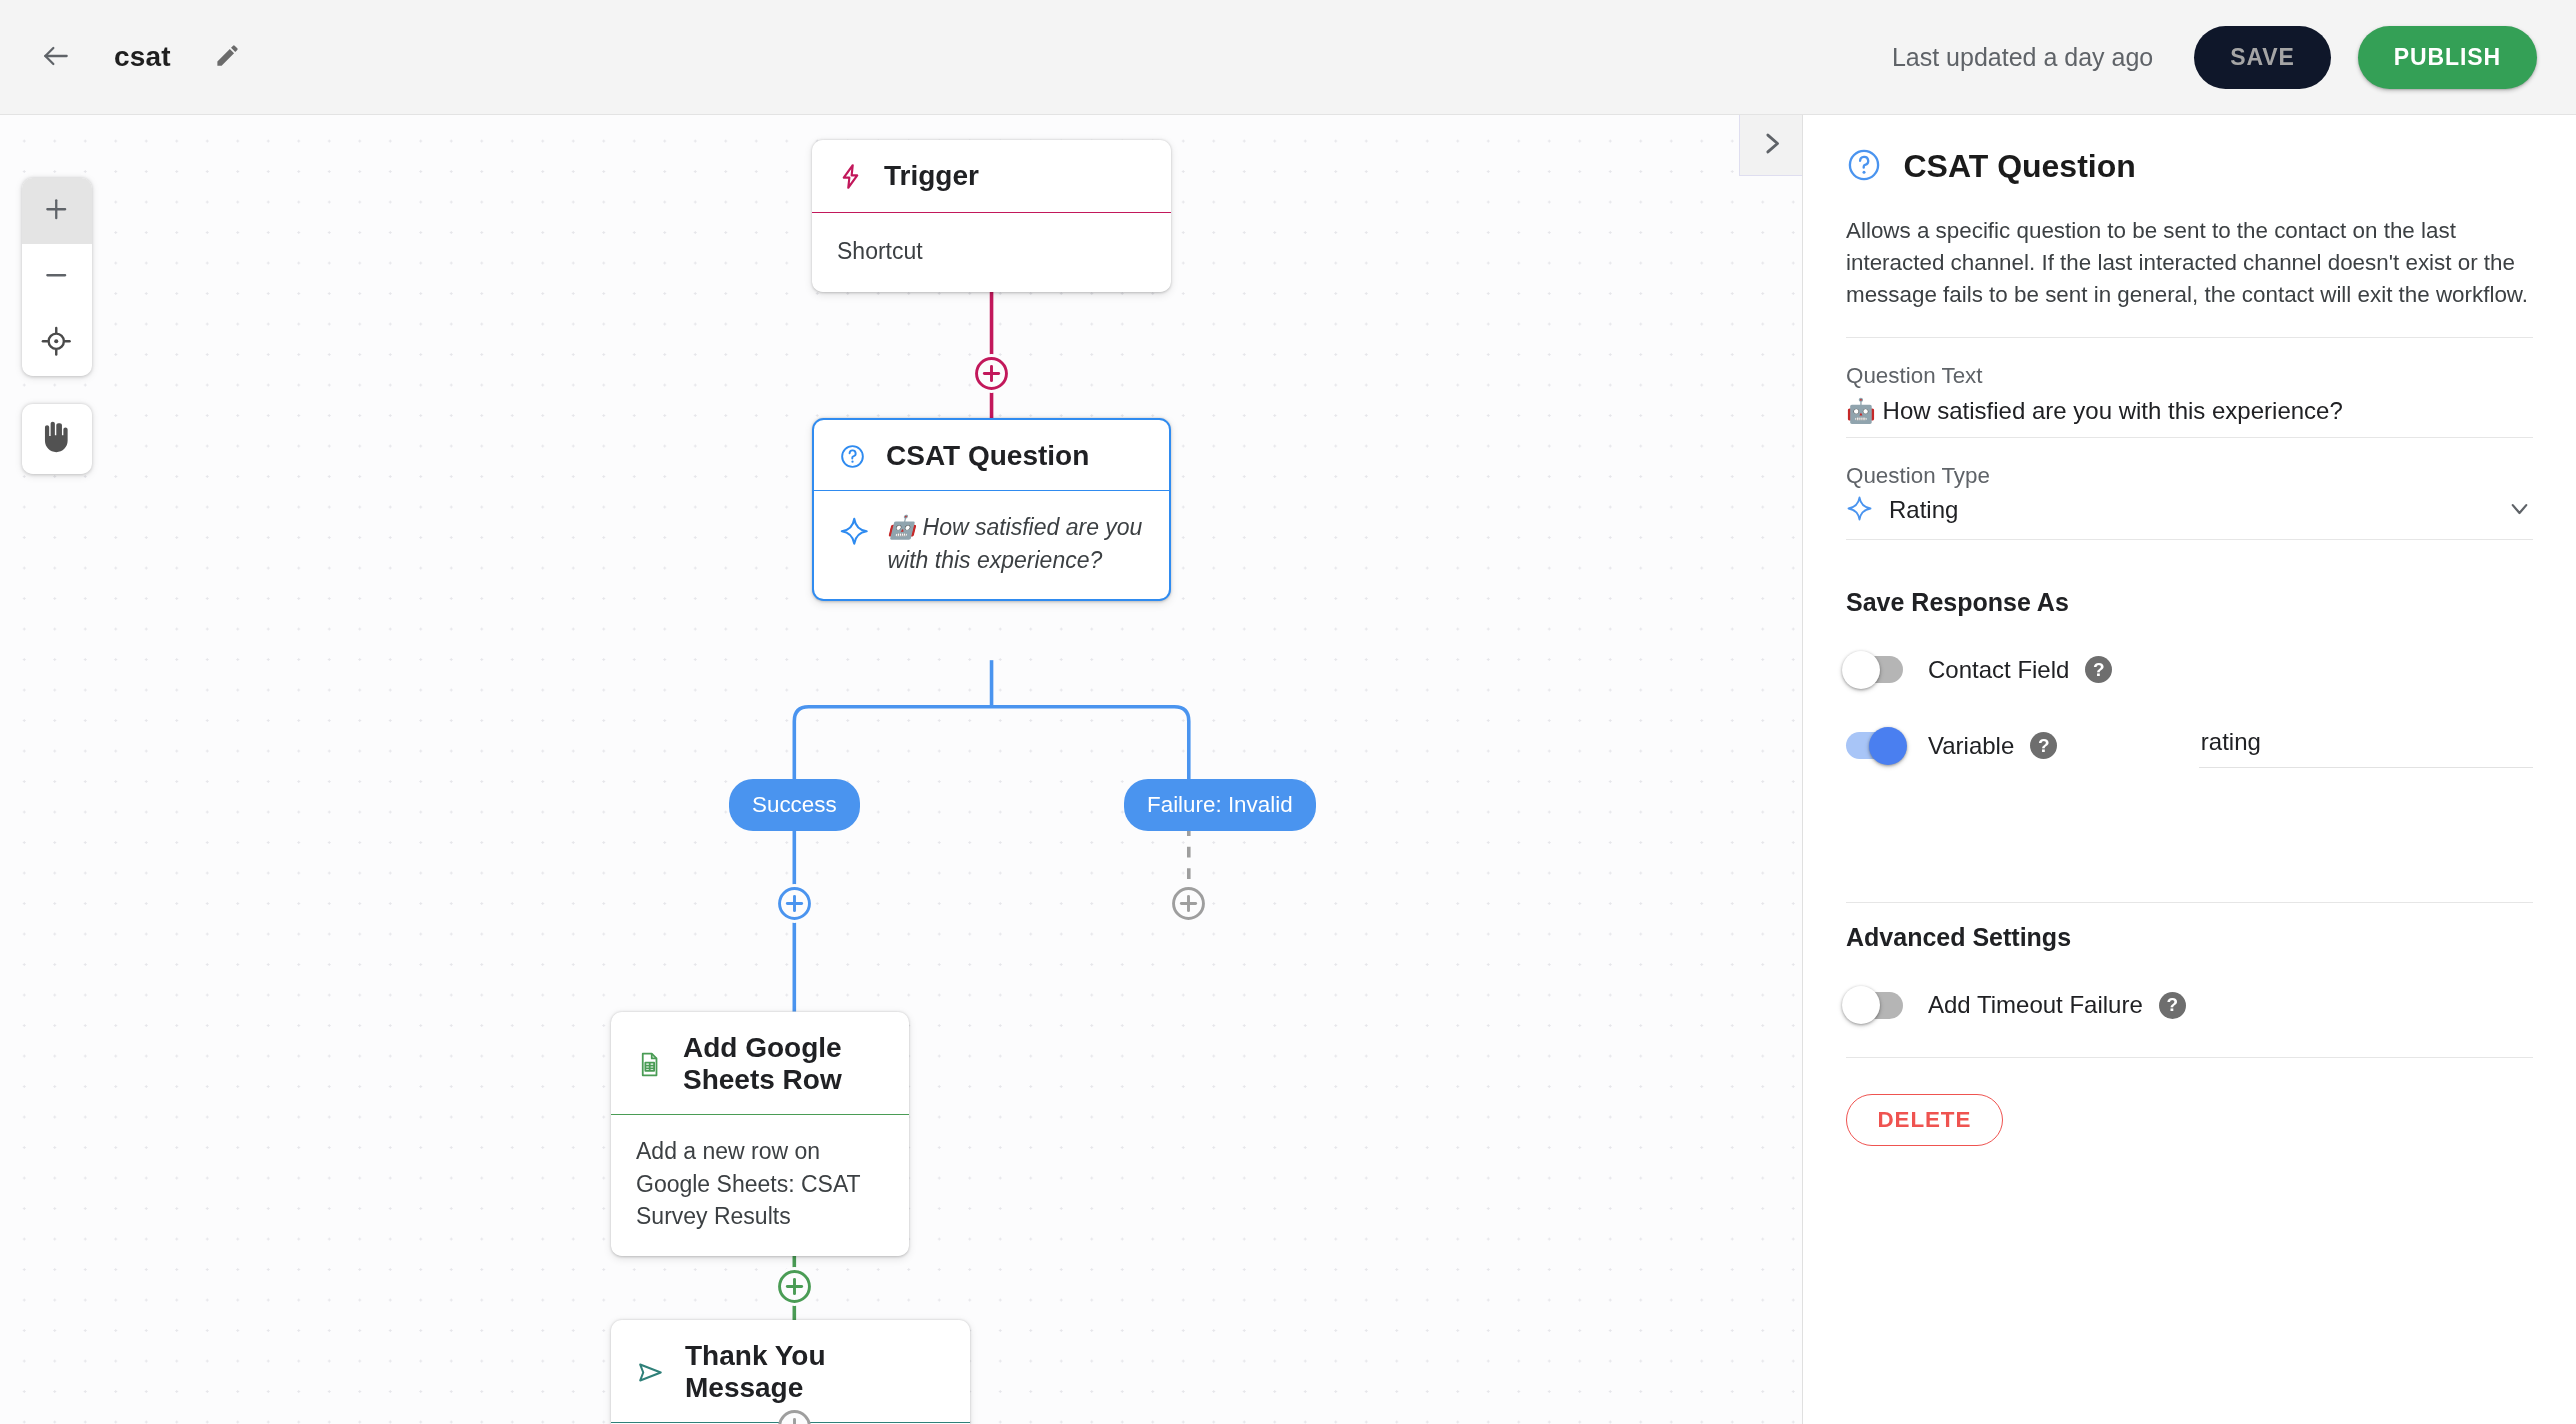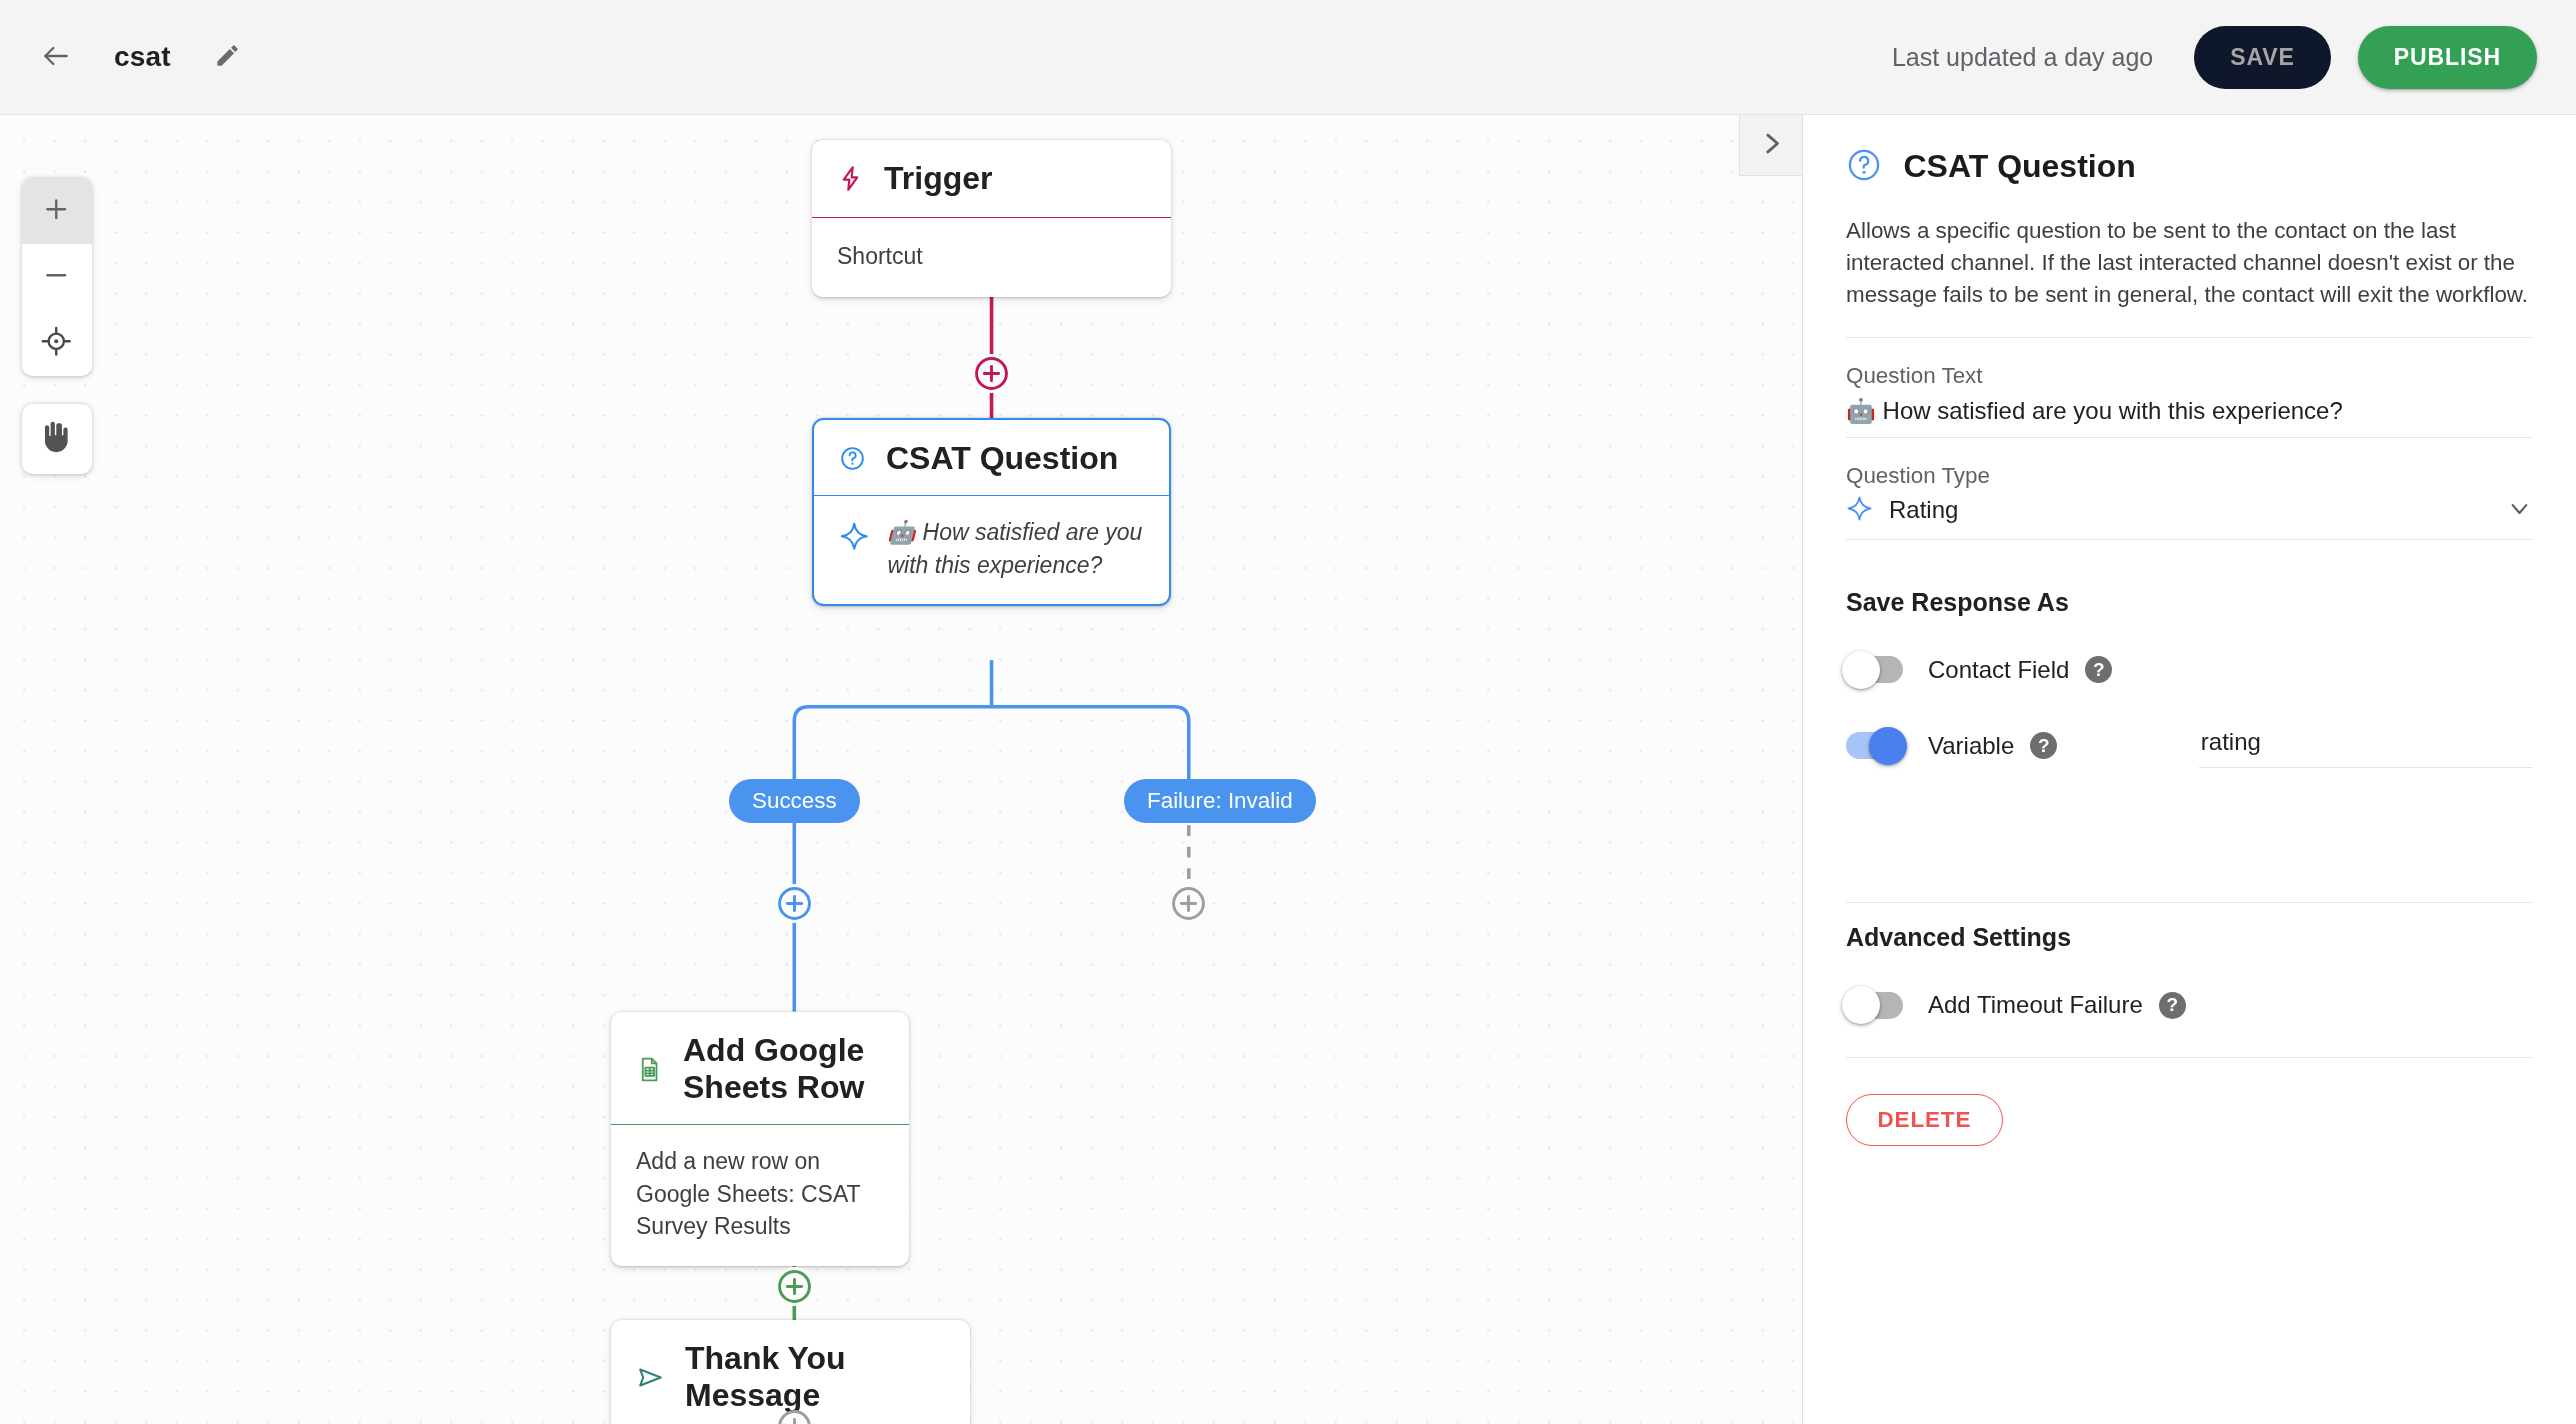--- a/index.html
+++ b/index.html
@@ -96,21 +96,21 @@
 
   
   .node {
     position: absolute; background: #ffffff; border-radius: 10.8px;
     box-shadow: 0 0.9px 2.7px rgba(0,0,0,.20), 0 2.7px 9px rgba(0,0,0,.10);
     overflow: hidden;
   }
   .node-head {
     display: flex; align-items: center; gap: 20px;
     padding: 20px 25px 18px 25px;
-    font-size: 32px; font-weight: 700; color: #202124;
+    font-size: 28px; font-weight: 700; color: #202124;
   }
   .node-body {
     padding: 20px 25px 23px 25px;
     font-size: 23px; line-height: 1.42; color: #3c4043;
     display: flex; align-items: flex-start; gap: 18px;
   }
   .node-icon { flex: 0 0 auto; display: flex; align-items: center; }
 
   
   #node-trigger { left: 812px; top: 25px; width: 359px; }
@@ -129,21 +129,21 @@
   #node-sheets .node-head { border-bottom: 1.8px solid #4a9c55; }
 
   
   #node-thanks { left: 611px; top: 1205px; width: 359px; }
   #node-thanks .node-head { border-bottom: 1.8px solid #2f8079; }
 
   .italic-txt { font-style: italic; }
 
   
   .branch-chip {
-    position: absolute; height: 44px; border-radius: 24px;
+    position: absolute; height: 52px; border-radius: 24px;
     background: #4a94ef; color: #ffffff;
     font-size: 22.4px; display: flex; align-items: center; justify-content: center;
     padding: 0 23px; white-space: nowrap; cursor: pointer;
   }
   #chip-success { left: 729px; top: 664px; }
   #chip-failure { left: 1124px; top: 664px; }
 
   
   .plus-handle {
     position: absolute; width: 39px; height: 39px; border-radius: 50%;

